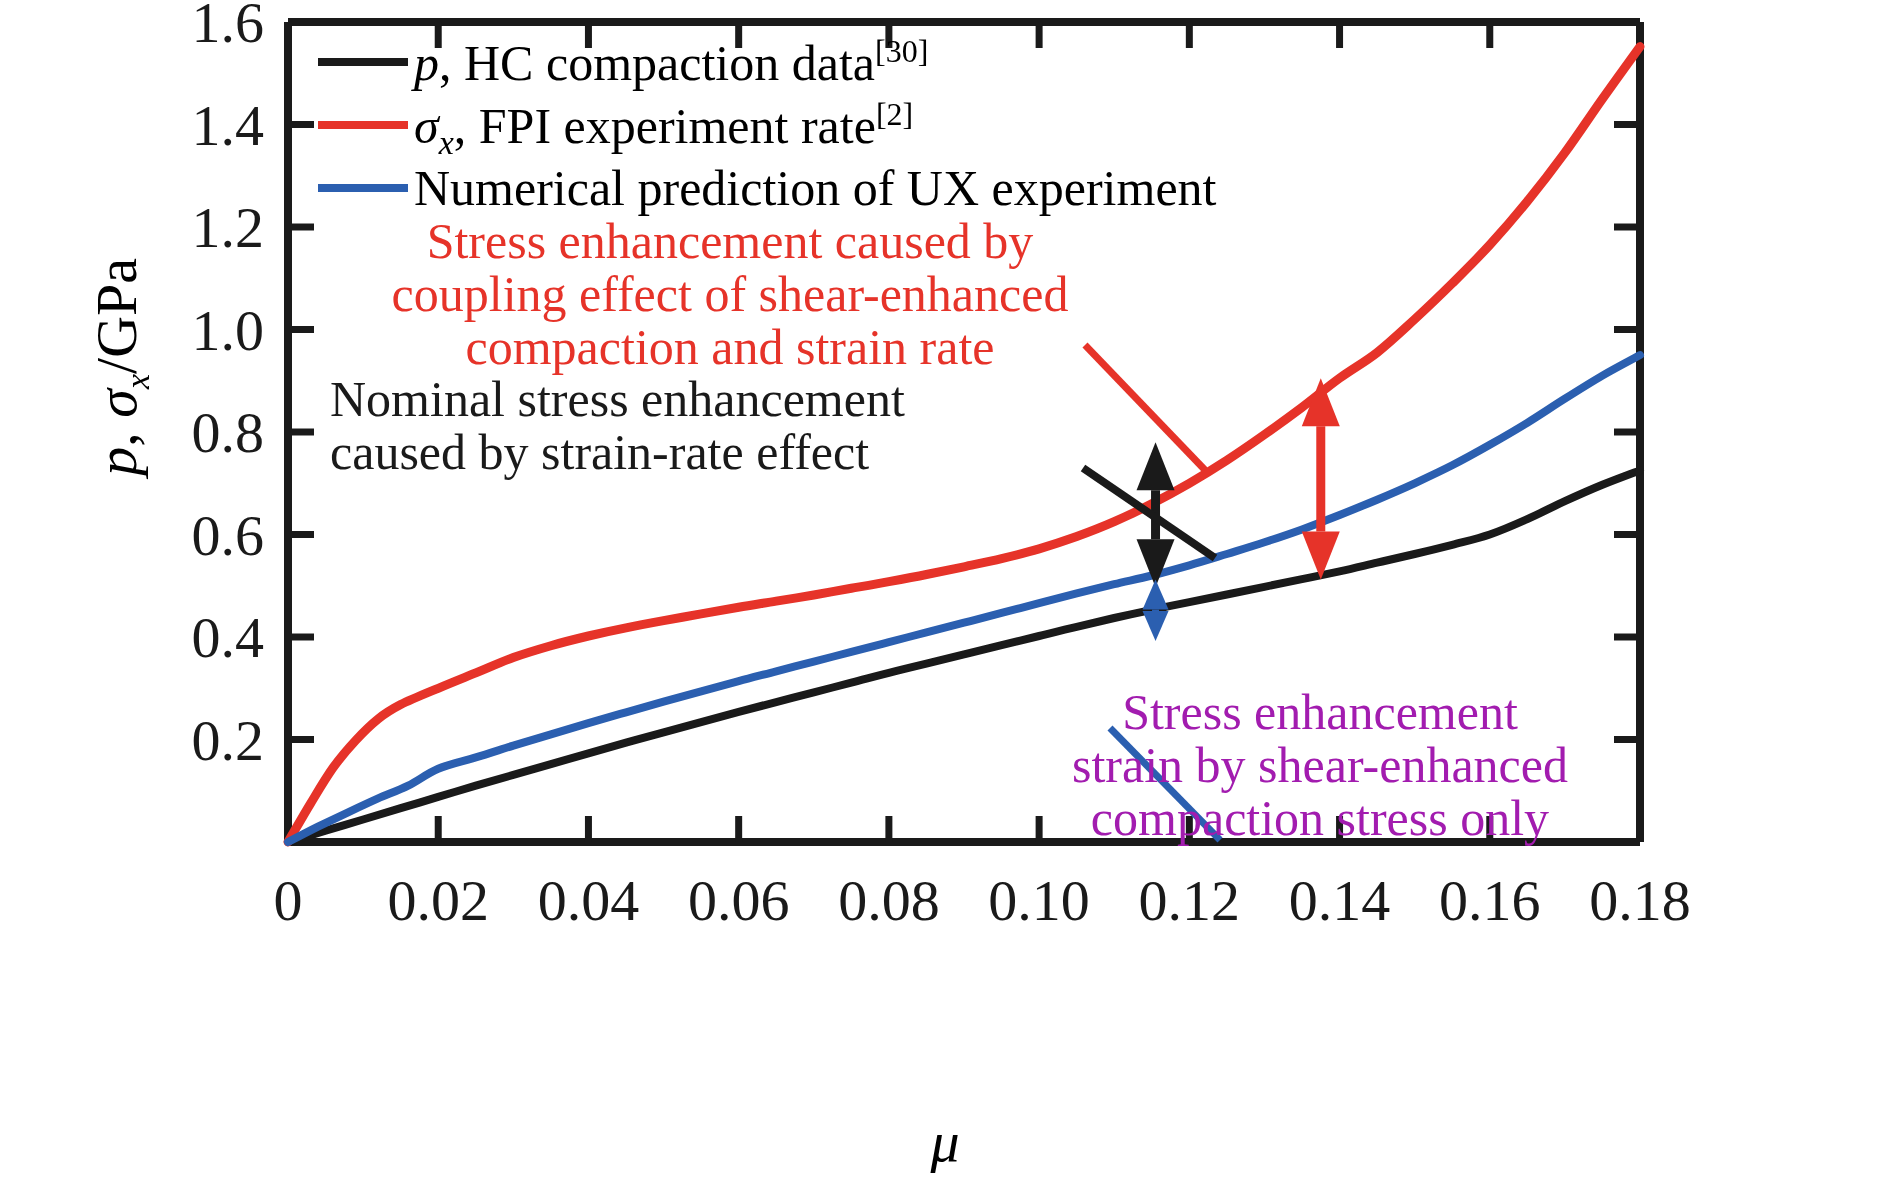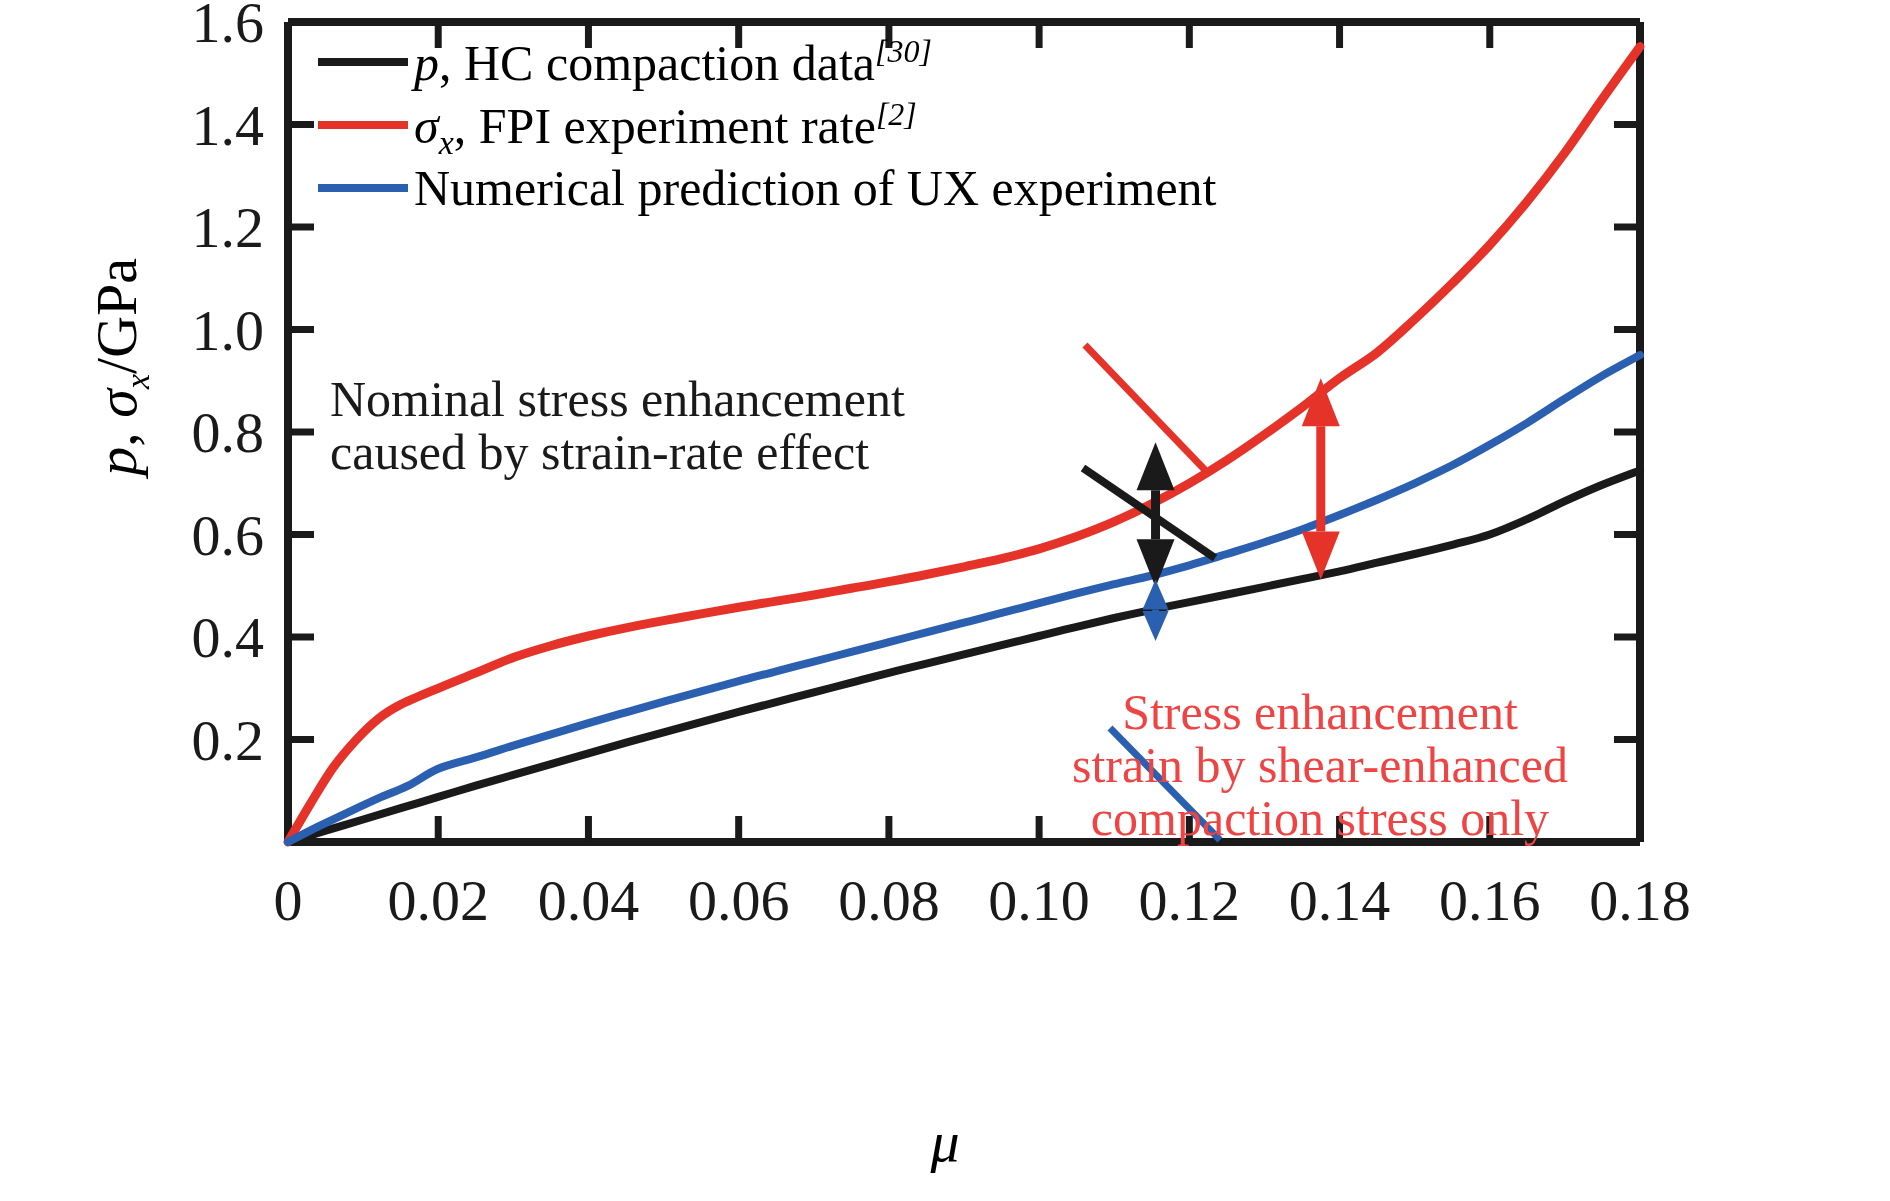--- a/index.html
+++ b/index.html
@@ -4,21 +4,21 @@
 <style>
   html,body{margin:0;padding:0;background:#fff;}
   body{width:1890px;height:1201px;font-family:"Liberation Serif",serif;overflow:hidden;}
   #stage{position:relative;width:1890px;height:1201px;background:#fff;}
   svg#plot{position:absolute;left:0;top:0;width:1890px;height:1201px;}
   .ticklbl{font-family:"Liberation Serif",serif;font-size:58px;fill:#1a1a1a;}
   .axlbl{font-family:"Liberation Serif",serif;font-size:58px;fill:#1a1a1a;}
   .legtxt{font-family:"Liberation Serif",serif;font-size:50px;fill:#1a1a1a;}
   .anntxt{font-family:"Liberation Serif",serif;font-size:50px;}
   .ital{font-style:italic;}
-  .sup{font-size:32px;font-style:italic;}
+  .sup{font-size:32px;}
   .sub{font-size:34px;font-style:italic;}
 </style>
 </head>
 <body>
 
 <div id="stage">
   <svg id="plot" viewBox="0 0 1890 1201">
     <defs>
       <marker id="mk-black-up" markerWidth="14" markerHeight="14" refX="7" refY="12" orient="auto">
         <path d="M7,0 L14,14 L0,14 Z" fill="#1a1a1a"></path>
@@ -144,27 +144,32 @@
   <div style="position:absolute;left:414px;top:33px;">
     <span class="legtxt"><span class="ital">p</span><span>, HC compaction data</span><sup class="sup">[30]</sup></span>
   </div>
   <div style="position:absolute;left:414px;top:96px;">
     <span class="legtxt"><span class="ital">σ</span><sub class="sub">x</sub><span>, FPI experiment rate</span><sup class="sup">[2]</sup></span>
   </div>
   <div style="position:absolute;left:414px;top:159px;">
     <span class="legtxt"><span>Numerical prediction of UX experiment</span></span>
   </div>
 
+  <div style="position:absolute;left:360px;top:215px;width:740px;text-align:center;color:#E63329;line-height:1.06;">
+    <div class="anntxt">Stress enhancement caused by</div>
+    <div class="anntxt">coupling effect of shear-enhanced</div>
+    <div class="anntxt">compaction and strain rate</div>
+  </div>
 
   <div style="position:absolute;left:330px;top:373px;width:680px;text-align:left;color:#1a1a1a;line-height:1.06;">
     <div class="anntxt">Nominal stress enhancement</div>
     <div class="anntxt">caused by strain-rate effect</div>
   </div>
 
-  <div style="position:absolute;left:1010px;top:686px;width:620px;text-align:center;color:#ef4444;line-height:1.06;">
+  <div style="position:absolute;left:1010px;top:686px;width:620px;text-align:center;color:#a21caf;line-height:1.06;">
     <div class="anntxt">Stress enhancement</div>
     <div class="anntxt">strain by shear-enhanced</div>
     <div class="anntxt">compaction stress only</div>
   </div>
 
   <div style="position:absolute;left:-60px;top:330px;width:360px;text-align:center;transform:rotate(-90deg);transform-origin:center;">
     <span class="axlbl"><span class="ital">p</span><span>, </span><span class="ital">σ</span><sub class="sub">x</sub><span>/GPa</span></span>
   </div>
 
   <div style="position:absolute;left:0;top:1108px;width:1890px;text-align:center;">

